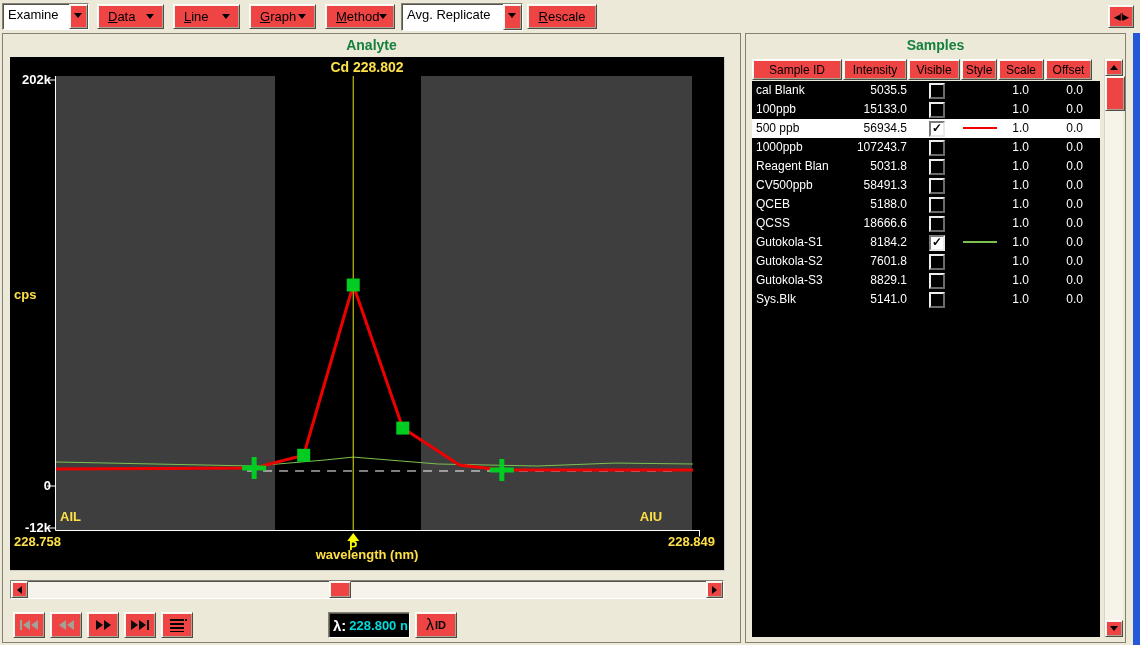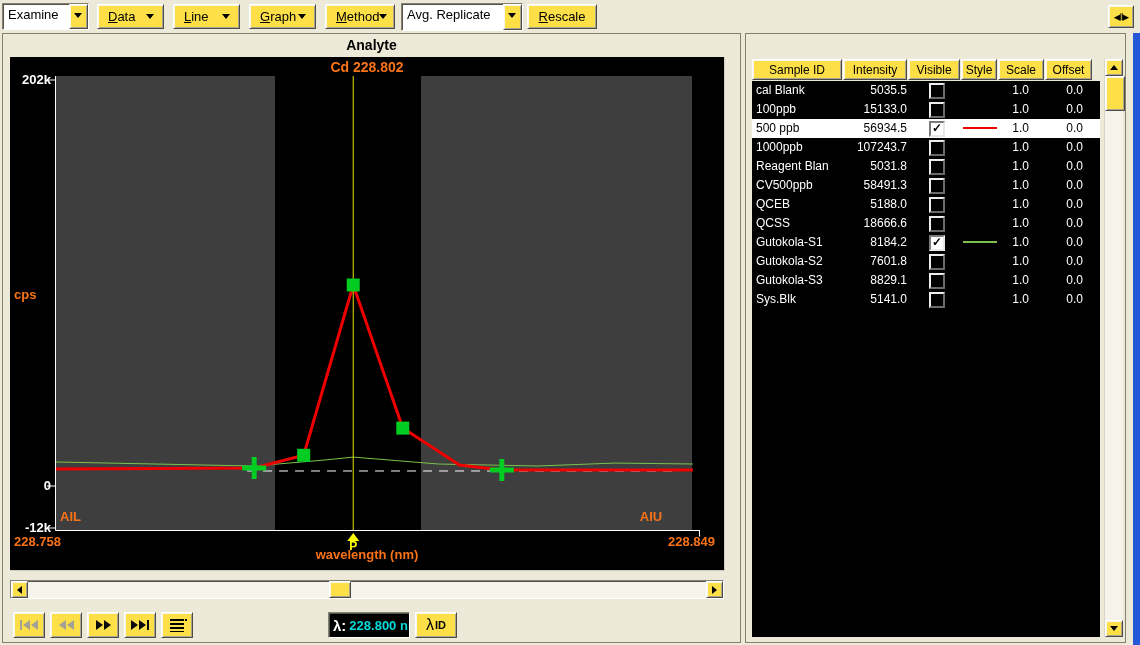--- a/index.html
+++ b/index.html
@@ -1,47 +1,47 @@
 <!DOCTYPE html>
 <html><head>
 <meta charset="utf-8">
 <style>
   html,body{margin:0;padding:0;}
   body{width:1140px;height:645px;background:#ece9d8;font-family:"Liberation Sans",sans-serif;overflow:hidden;}
   #app{position:relative;width:1140px;height:645px;background:#ece9d8;}
   .abs{position:absolute;}
   
-  .raised{background:#fde047;border:1px solid;border-color:#ffffff #4e4c44 #4e4c44 #ffffff;
+  .raised{background:#ef4444;border:1px solid;border-color:#ffffff #4e4c44 #4e4c44 #ffffff;
           box-shadow:inset 1px 1px 0 #f7f5ec, inset -1px -1px 0 #a9a593;}
   .sunken{border:1px solid;border-color:#848275 #ffffff #ffffff #848275;
           box-shadow:inset 1px 1px 0 #56544a;}
   
   #toolbar{position:absolute;left:0;top:0;width:1140px;height:32px;background:#ece9d8;}
   .combo{position:absolute;display:flex;background:#fff;}
   .combo .ctxt{flex:1;font-size:13px;color:#000;padding:3px 1px 4px 5px;white-space:nowrap;overflow:hidden;}
   .combo .cbtn{width:17px;position:relative;}
   .dd-arrow{width:0;height:0;border:4px solid transparent;border-top:5px solid #000;border-bottom:0;display:inline-block;}
   .cbtn .dd-arrow{position:absolute;left:4px;top:8px;}
   .menu-btn{position:absolute;top:4px;height:25px;display:flex;align-items:center;justify-content:space-between;
             padding:0 9px 0 10px;font-size:13px;color:#000;box-sizing:border-box;}
   #rescale-btn{left:527px;top:4px;width:70px;height:25px;font-size:13px;display:flex;align-items:center;justify-content:center;box-sizing:border-box;}
   #splitter-btn{left:1108px;top:5px;width:26px;height:23px;display:flex;align-items:center;justify-content:center;
                 font-size:9px;letter-spacing:-1px;color:#000;box-sizing:border-box;}
   
   #left-panel{left:2px;top:33px;width:737px;height:608px;border:1px solid #84816f;background:#ece9d8;}
   #right-panel{left:745px;top:33px;width:379px;height:608px;border:1px solid #84816f;background:#ece9d8;}
   #blue-edge{left:1133px;top:33px;width:7px;height:612px;background:#2458d8;}
-  .panel-title{top:3px;left:0;width:100%;text-align:center;font-size:14px;font-weight:bold;color:#000000;}
+  .panel-title{top:3px;left:0;width:100%;text-align:center;font-size:14px;font-weight:bold;color:#15803d;}
   
   #chart{left:7px;top:23px;width:714px;height:513px;background:#000;border-right:1px solid #cfccc0;border-bottom:1px solid #cfccc0;}
   .region{top:19px;height:455px;background:#3e3e3e;}
   #regL{left:46px;width:219px;}
   #regR{left:411px;width:271px;}
   #plot{position:absolute;left:0;top:0;}
-  .plotlabel{position:absolute;font-size:13px;font-weight:bold;color:#f97316;white-space:nowrap;}
+  .plotlabel{position:absolute;font-size:13px;font-weight:bold;color:#fde047;white-space:nowrap;}
   #cd-title{top:2px;left:0;width:100%;text-align:center;font-size:14px;}
   #ylab-cps{left:4px;top:230px;}
   #lab-ail{left:50px;top:452px;}
   #lab-aiu{left:600px;width:82px;text-align:center;top:452px;}
   #xlab-left{left:4px;top:477px;text-align:right;}
   #xlab-right{left:595px;width:110px;text-align:right;top:477px;}
   #xaxis-title{left:0;width:100%;text-align:center;top:490px;}
   #p-label{color:#ffff00;top:482px;font-size:12px;}
   .ytick-label{position:absolute;left:0;width:41px;text-align:right;font-size:13px;font-weight:bold;color:#fff;}
   
@@ -207,20 +207,21 @@
       <span class="lam">λ:</span>
       <span class="val">228.800 nm</span>
     </div>
     <div id="lambda-id-btn" class="abs raised">
       <span class="lam">λ</span>
       <span class="idtxt">ID</span>
     </div>
   </div>
 
   <div id="right-panel" class="abs">
+    <div class="abs panel-title">Samples</div>
 
     <div class="abs raised hbtn" style="left:6px;width:90px;">Sample ID</div>
     <div class="abs raised hbtn" style="left:97px;width:64px;">Intensity</div>
     <div class="abs raised hbtn" style="left:162px;width:52px;">Visible</div>
     <div class="abs raised hbtn" style="left:215px;width:36px;">Style</div>
     <div class="abs raised hbtn" style="left:252px;width:46px;">Scale</div>
     <div class="abs raised hbtn" style="left:299px;width:47px;">Offset</div>
 
     <div id="sample-list" class="abs">
         <div class="srow">

